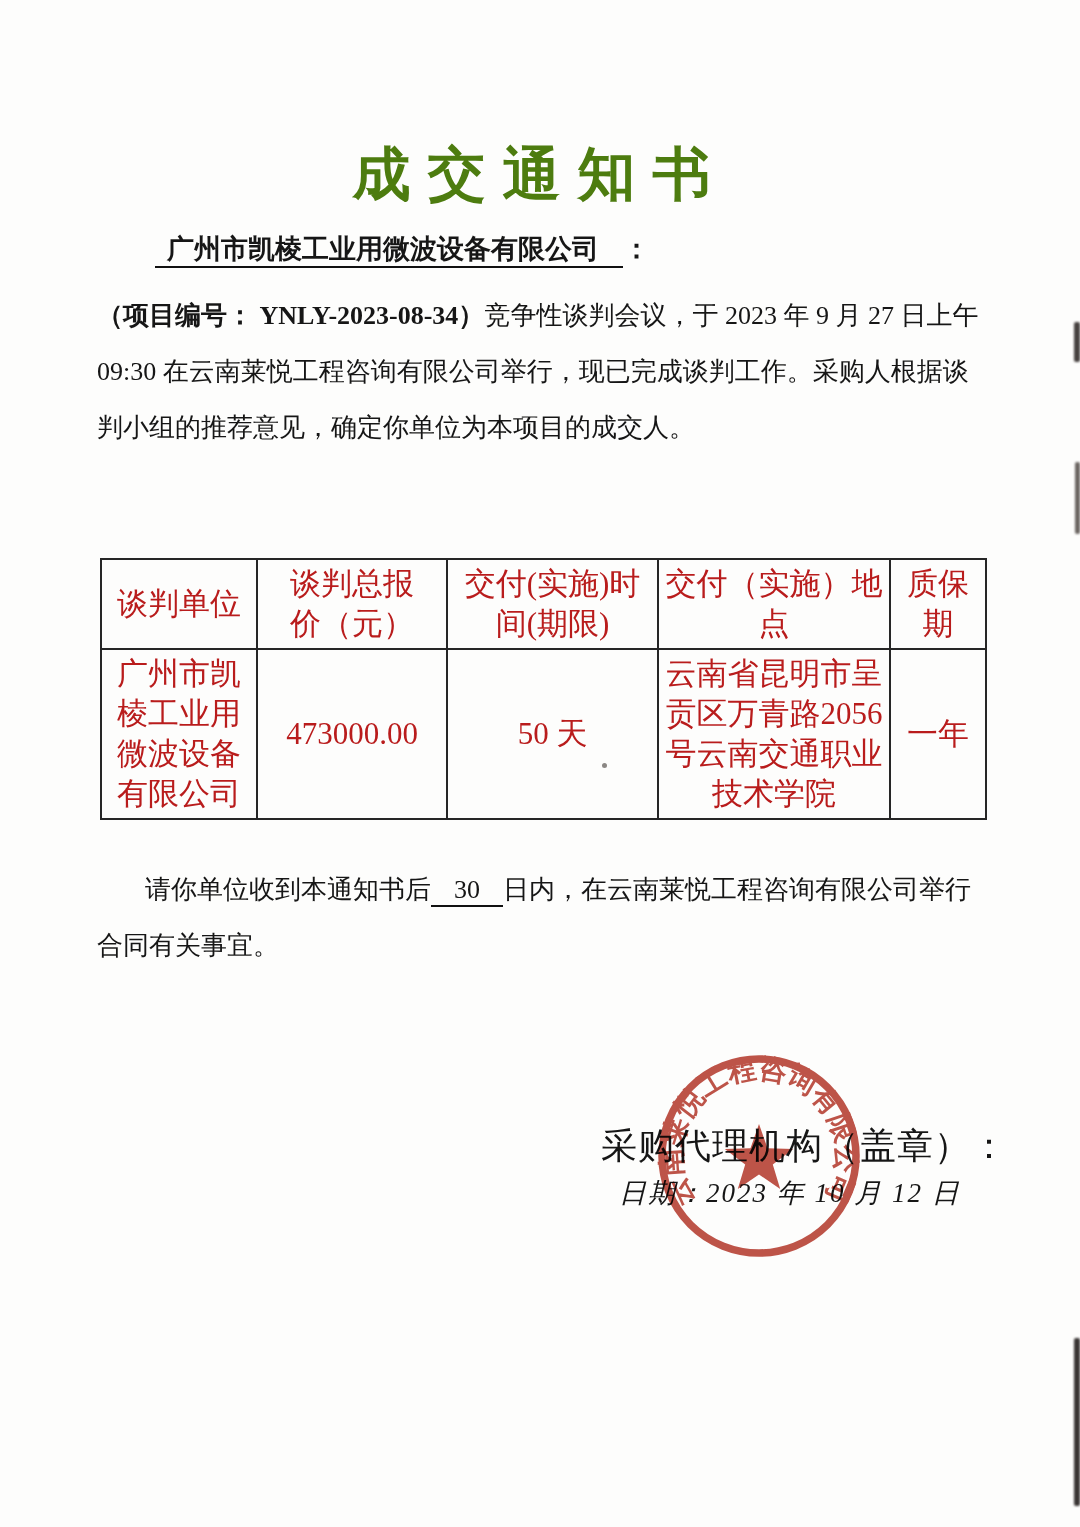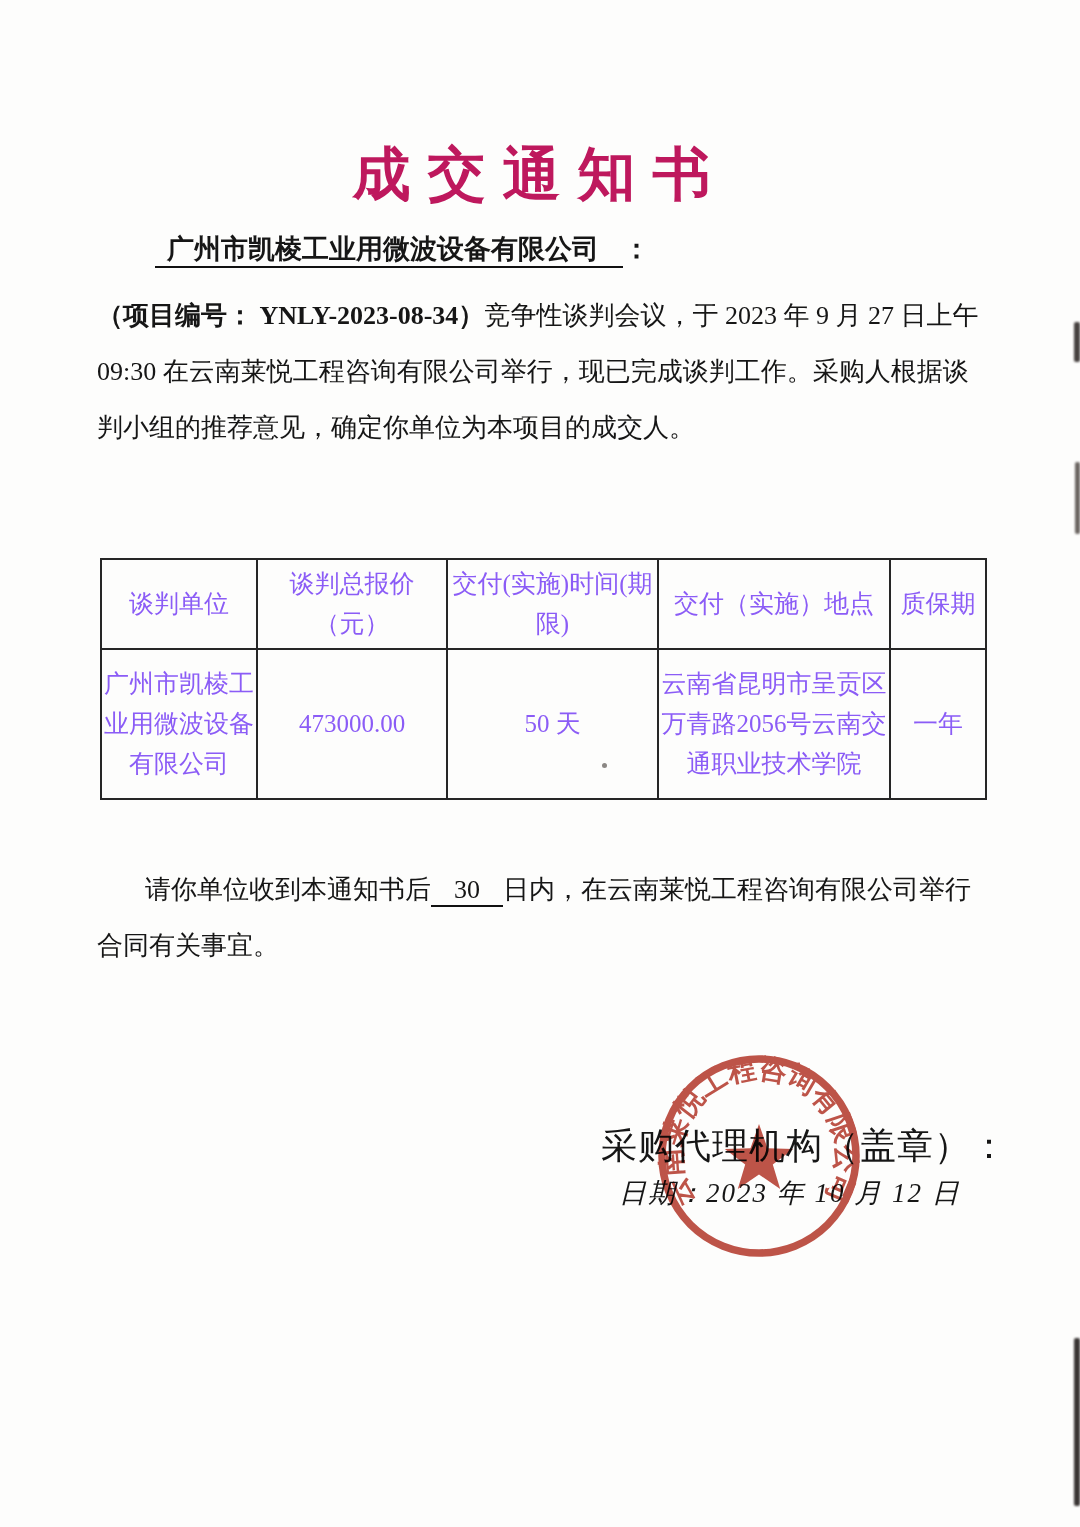--- a/index.html
+++ b/index.html
@@ -13,40 +13,40 @@
   }
   .page{
     position:absolute;inset:0;
     background:#fdfdfc;
   }
   .doc-title{
     position:absolute;top:136px;left:0;width:1080px;
     text-align:center;
     font-size:58px;font-weight:700;
     letter-spacing:17px;
-    color:#be185d;
+    color:#4d7c0f;
   }
   .recipient{
     position:absolute;top:231px;left:155px;
     font-size:27px;font-weight:700;white-space:nowrap;
   }
   .recipient .uline{
     border-bottom:2.5px solid #111;
     padding:0 24px 2px 12px;
   }
   .body-par{
     position:absolute;top:288px;left:97px;width:900px;
     font-size:26px;line-height:56px;white-space:nowrap;
   }
   .body-par .ln1{padding-left:58px;font-weight:700;}
   .b{font-weight:700;}
   .doc-table{
     position:absolute;top:558px;left:100px;
     border-collapse:collapse;table-layout:fixed;
-    font-size:25px;color:#8b5cf6;
+    font-size:31px;color:#b91c1c;
   }
   .doc-table td,.doc-table th{
     border:2px solid #262626;
     text-align:center;vertical-align:middle;
     font-weight:400;padding:4px 2px;
     line-height:40px;
   }
   .doc-table{border:1px solid #262626;}
   .hdr-inner{display:inline-block;line-height:40px;}
   .notice-par{

